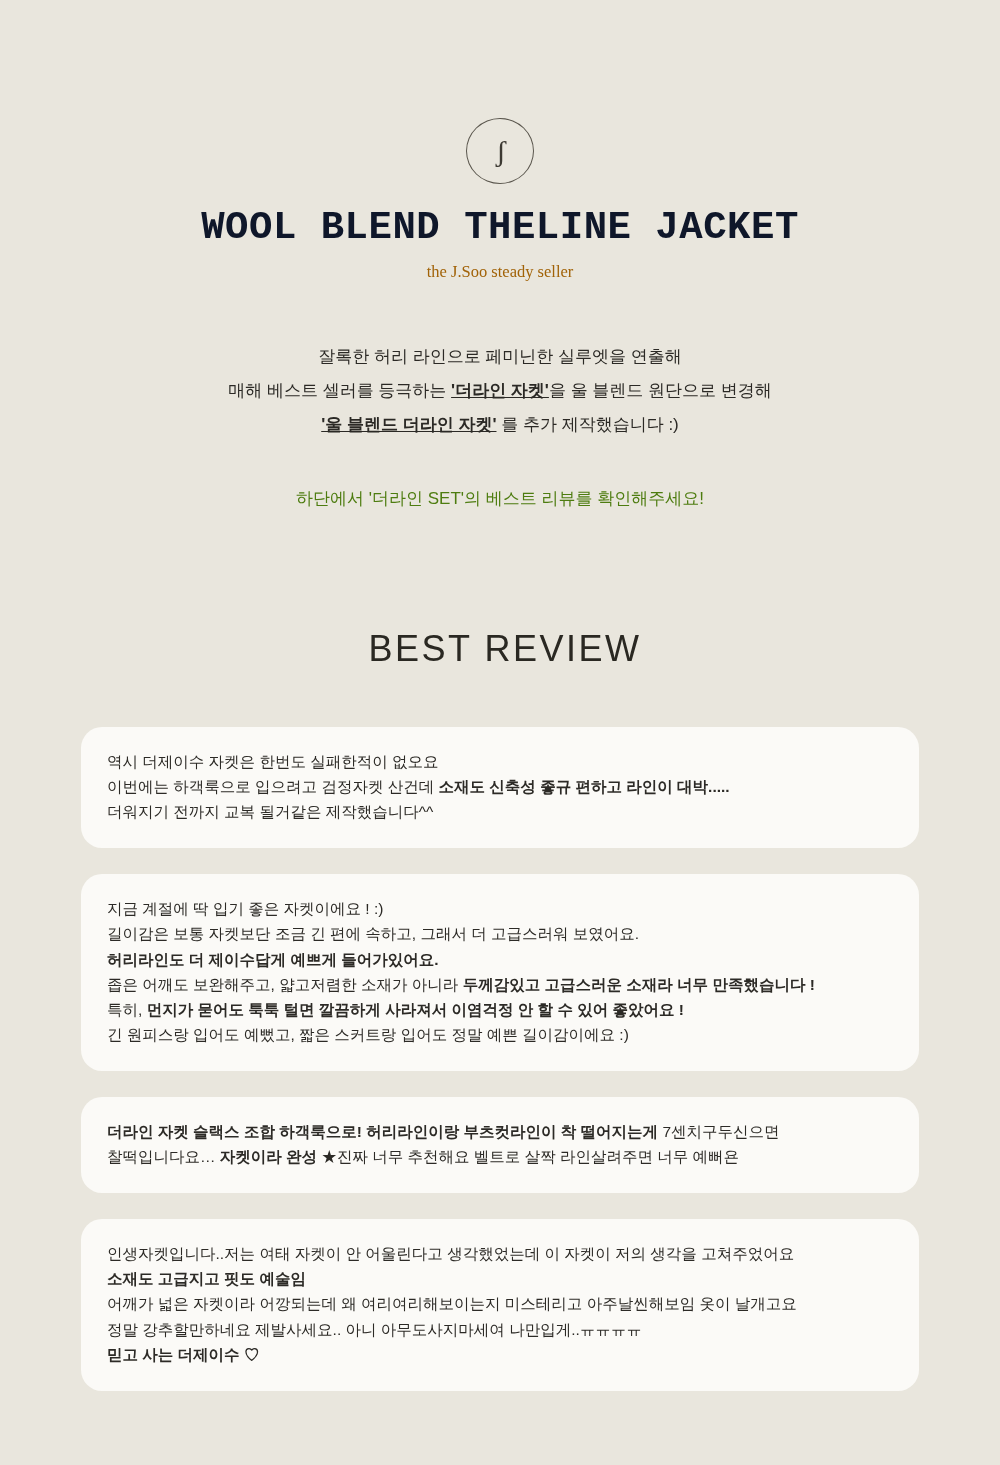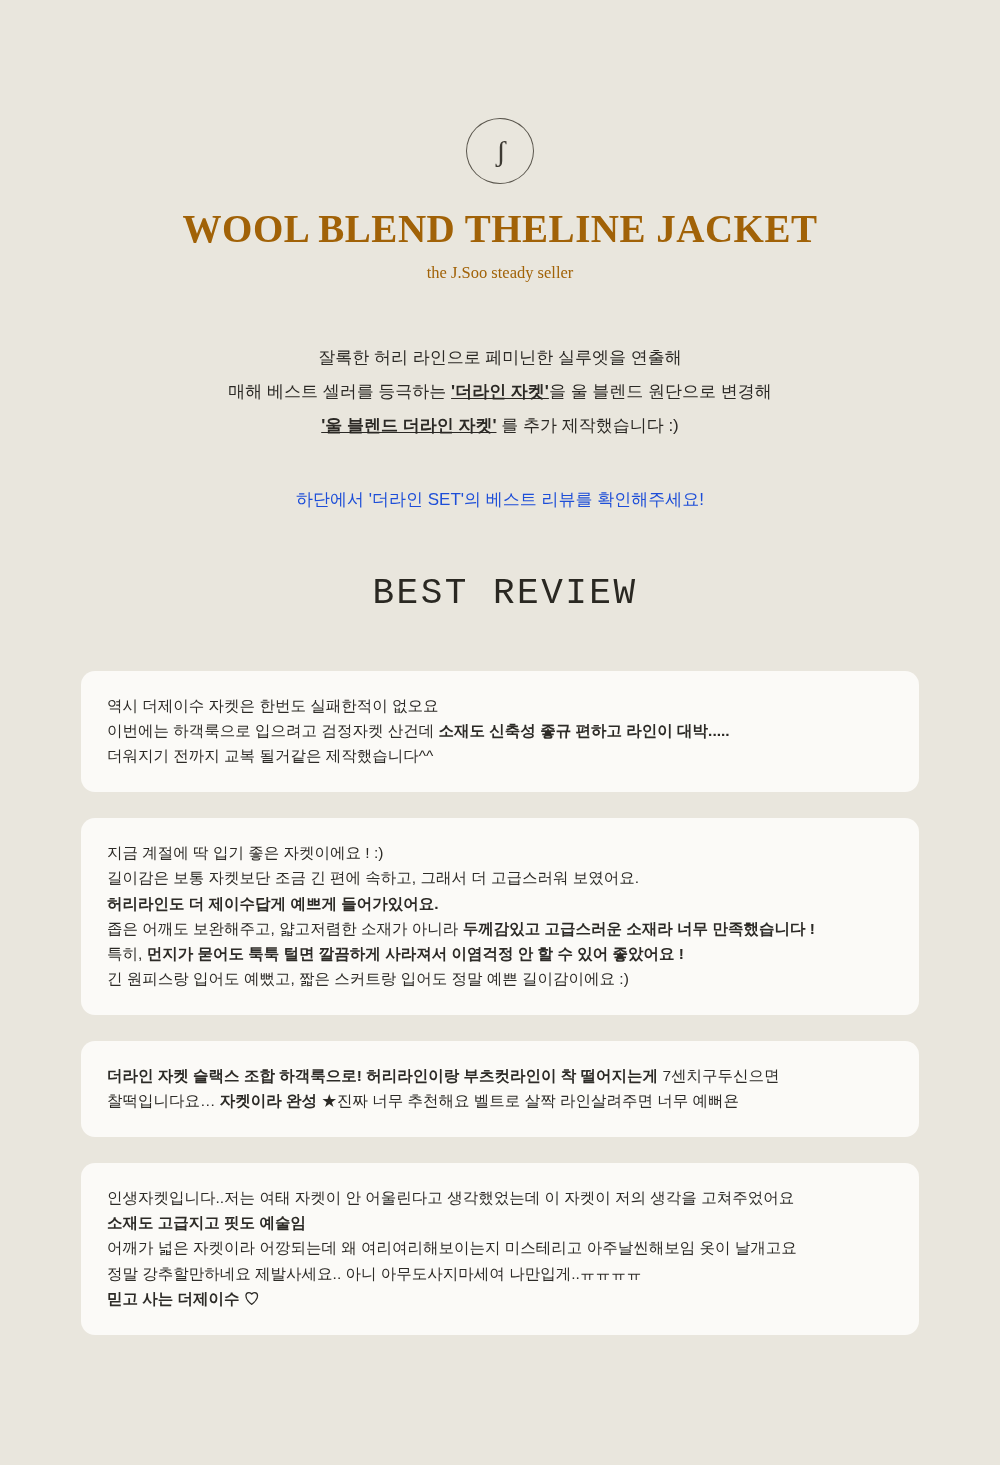--- a/index.html
+++ b/index.html
@@ -38,25 +38,25 @@
     font-family: "Liberation Serif", serif;
     font-size: 30px;
     letter-spacing: -4px;
     color: #3d3a33;
     padding-right: 2px;
   }
 
   
   .main-title {
     text-align: center;
-    font-family: Liberation Serif, serif;
+    font-family: Liberation Mono, monospace;
     font-weight: bold;
     font-size: 39px;
     letter-spacing: 0.5px;
-    color: #a16207;
+    color: #0f172a;
     margin-top: 22px;
   }
   .sub-title {
     text-align: center;
     font-family: "Liberation Serif", serif;
     font-size: 16.5px;
     color: #a16207;
     margin-top: 12px;
   }
 
@@ -67,46 +67,46 @@
     font-size: 17px;
     line-height: 2.0;
     color: #2b2925;
   }
   .intro .strong { font-weight: bold; text-decoration: underline; }
   .intro-2 {
     margin-top: 40px;
     text-align: center;
     font-size: 17px;
     line-height: 2.0;
-    color: #1d4ed8;
+    color: #4d7c0f;
   }
 
   
   .best-review {
-    margin-top: 56px;
+    margin-top: 112px;
     text-align: center;
-    font-family: Liberation Mono, monospace;
+    font-family: Liberation Sans, sans-serif;
     font-size: 36px;
     letter-spacing: 2.5px;
     color: #2a2822;
     padding-left: 10px;
   }
 
   
   .reviews {
     margin: 57px auto 0 auto;
     width: 838px;
     display: flex;
     flex-direction: column;
     gap: 26px;
     padding-bottom: 70px;
   }
   .review-card {
     background: #fbfaf7;
-    border-radius: 14px;
+    border-radius: 21px;
     padding: 22px 26px 24px 26px;
     box-sizing: border-box;
   }
   .review-line {
     font-size: 15.5px;
     line-height: 1.62;
     color: #2c2a26;
     white-space: pre-wrap;
   }
   .review-line.bold { font-weight: bold; }

